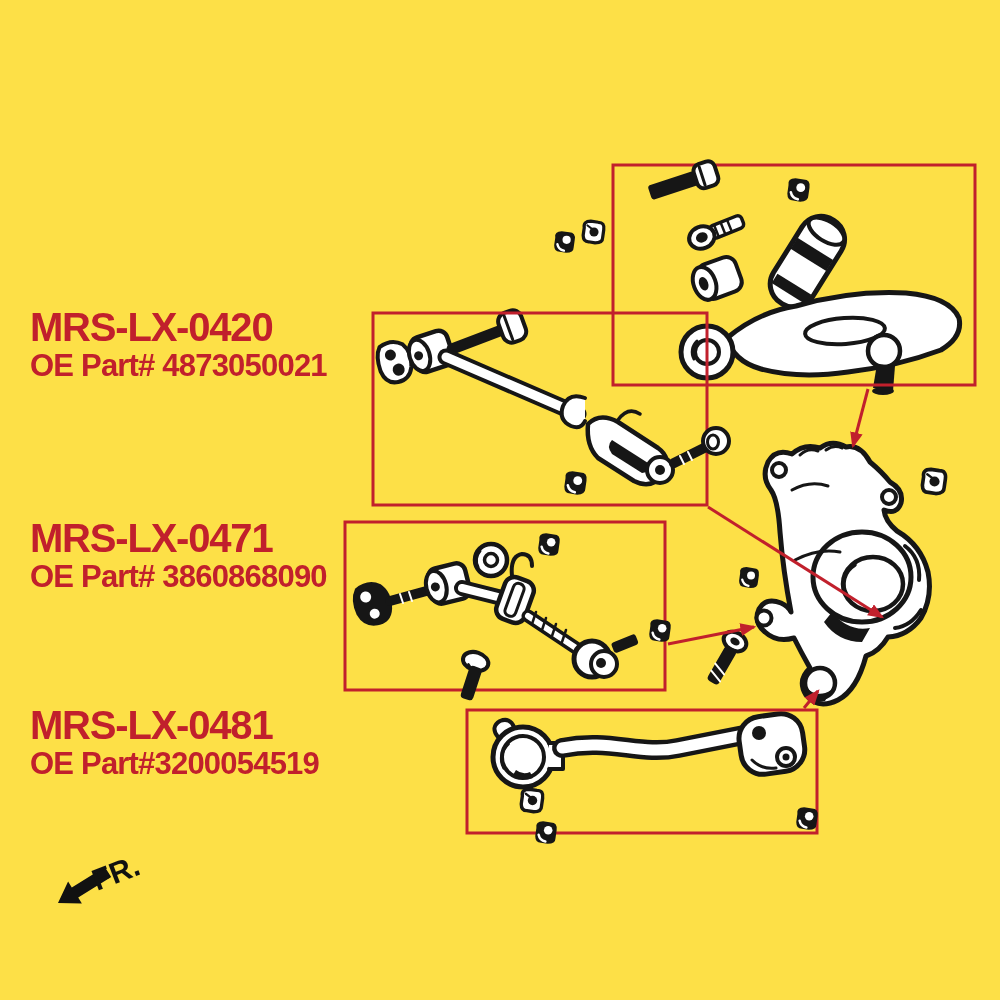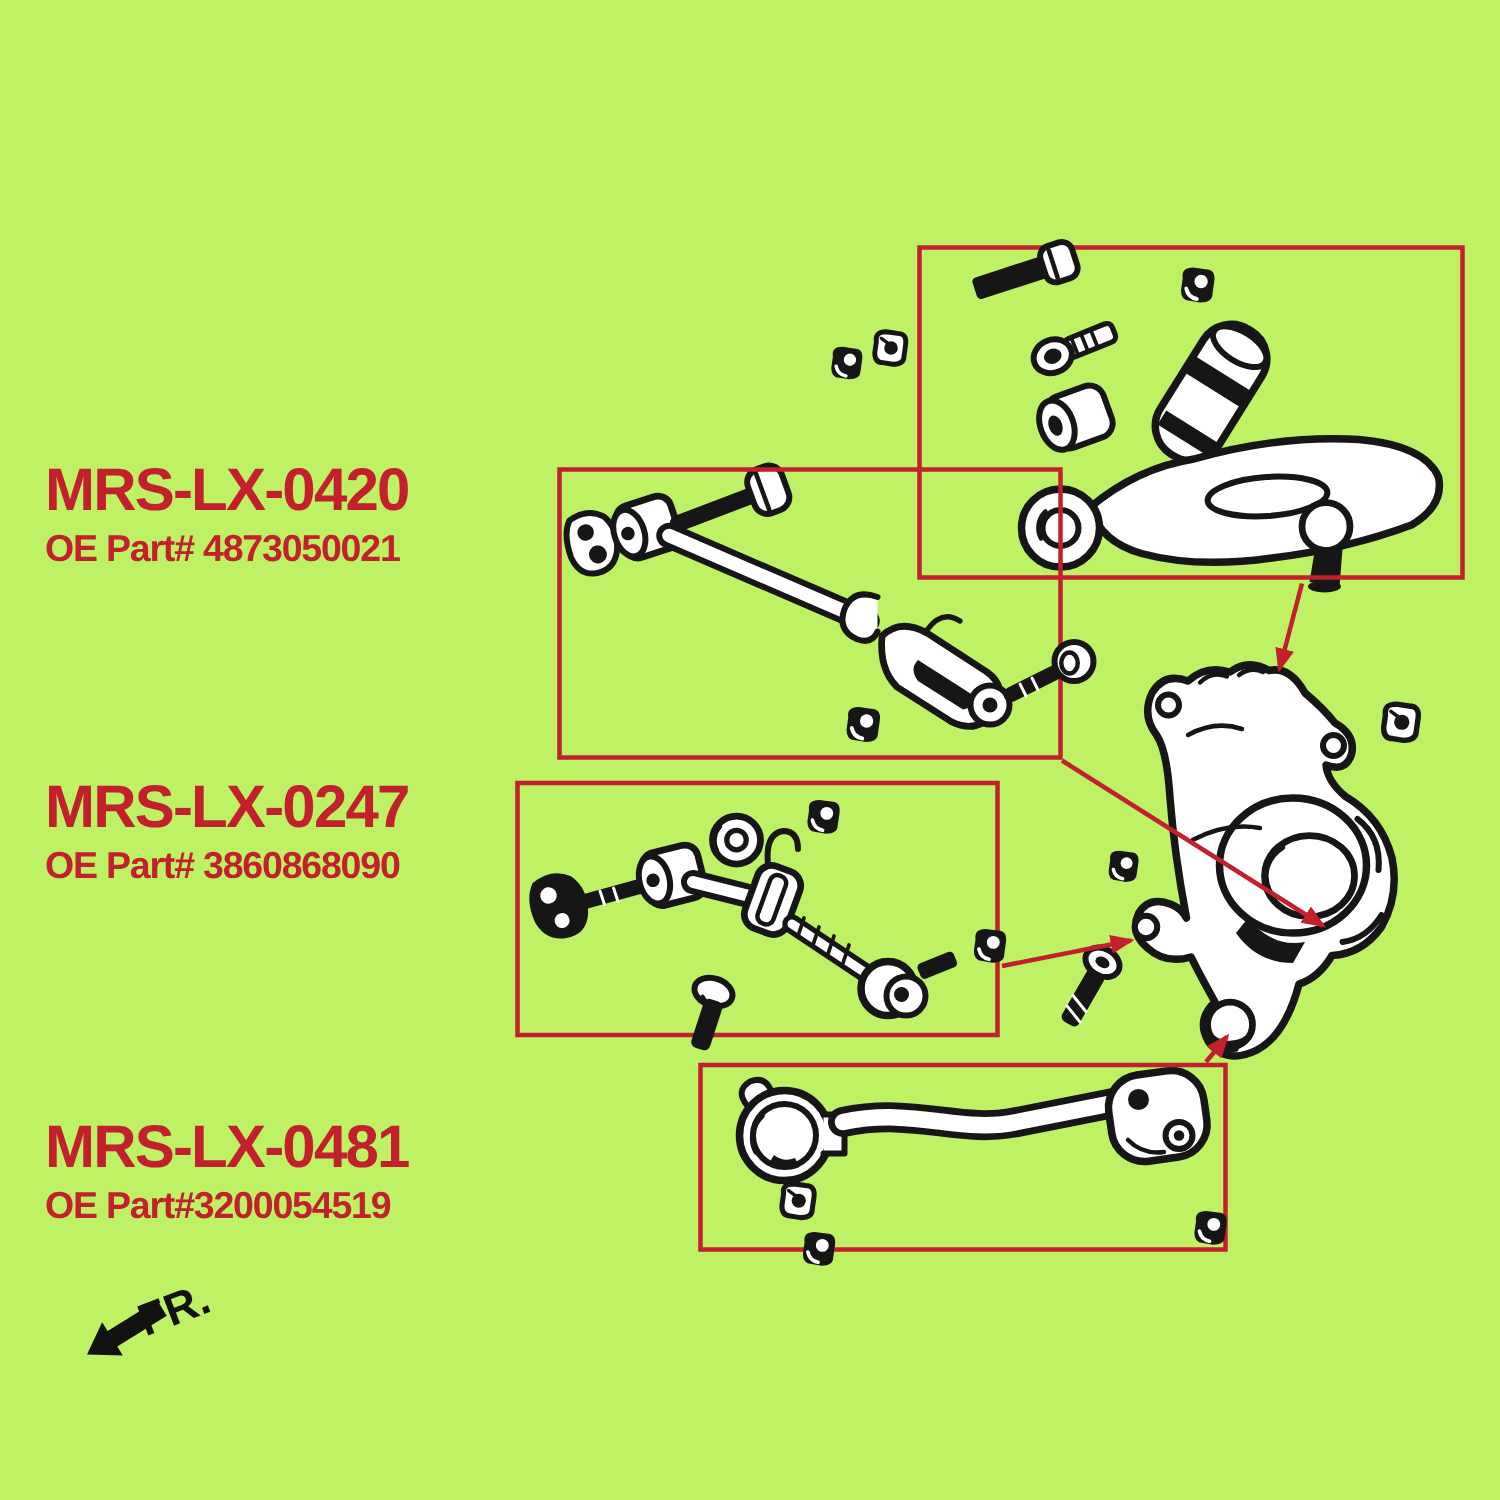--- a/index.html
+++ b/index.html
@@ -1,39 +1,39 @@
 <!DOCTYPE html>
 <html><head>
 <meta charset="utf-8">
 <style>
   html,body{margin:0;padding:0;background:#ffffff;}
   #canvas{
-    position:relative;width:1000px;height:1000px;background:#bef264;
+    position:relative;width:1000px;height:1000px;background:#fde047;
     font-family:"Liberation Sans",sans-serif;overflow:hidden;
   }
   #diagram-svg{position:absolute;left:0;top:0;}
   .callout{position:absolute;left:30px;color:#c1202c;font-weight:bold;}
   .callout .pn{display:block;font-size:40px;line-height:43px;letter-spacing:-1.2px;white-space:nowrap;}
-  .callout .oe{display:block;font-size:25px;line-height:34px;letter-spacing:-0.8px;white-space:nowrap;}
+  .callout .oe{display:block;font-size:31px;line-height:34px;letter-spacing:-0.8px;white-space:nowrap;}
   #label-0420{top:306px;}
   #label-0471{top:517px;}
-  #label-0481{top:704px;margin-top:40px;}
+  #label-0481{top:704px;}
   .fr-text{font-size:30px;font-weight:bold;fill:#111111;}
 </style>
 </head>
 <body>
 
 <div id="canvas">
 
   <div class="callout" id="label-0420">
     <span class="pn">MRS-LX-0420</span>
     <span class="oe">OE Part# 4873050021</span>
   </div>
   <div class="callout" id="label-0471">
-    <span class="pn">MRS-LX-0247</span>
+    <span class="pn">MRS-LX-0471</span>
     <span class="oe">OE Part# 3860868090</span>
   </div>
   <div class="callout" id="label-0481">
     <span class="pn">MRS-LX-0481</span>
     <span class="oe">OE Part#3200054519</span>
   </div>
 
   <svg id="diagram-svg" width="1000" height="1000" viewBox="0 0 1000 1000">
     <defs>
       <marker id="arrowhead" viewBox="0 0 10 8" refX="8.5" refY="4" markerWidth="16" markerHeight="13" orient="auto" markerUnits="userSpaceOnUse">

